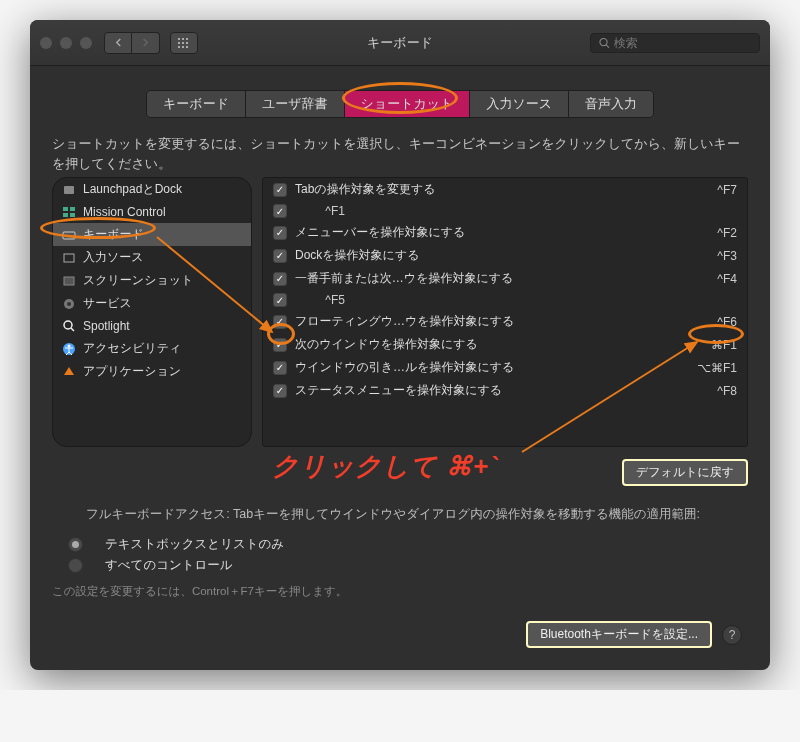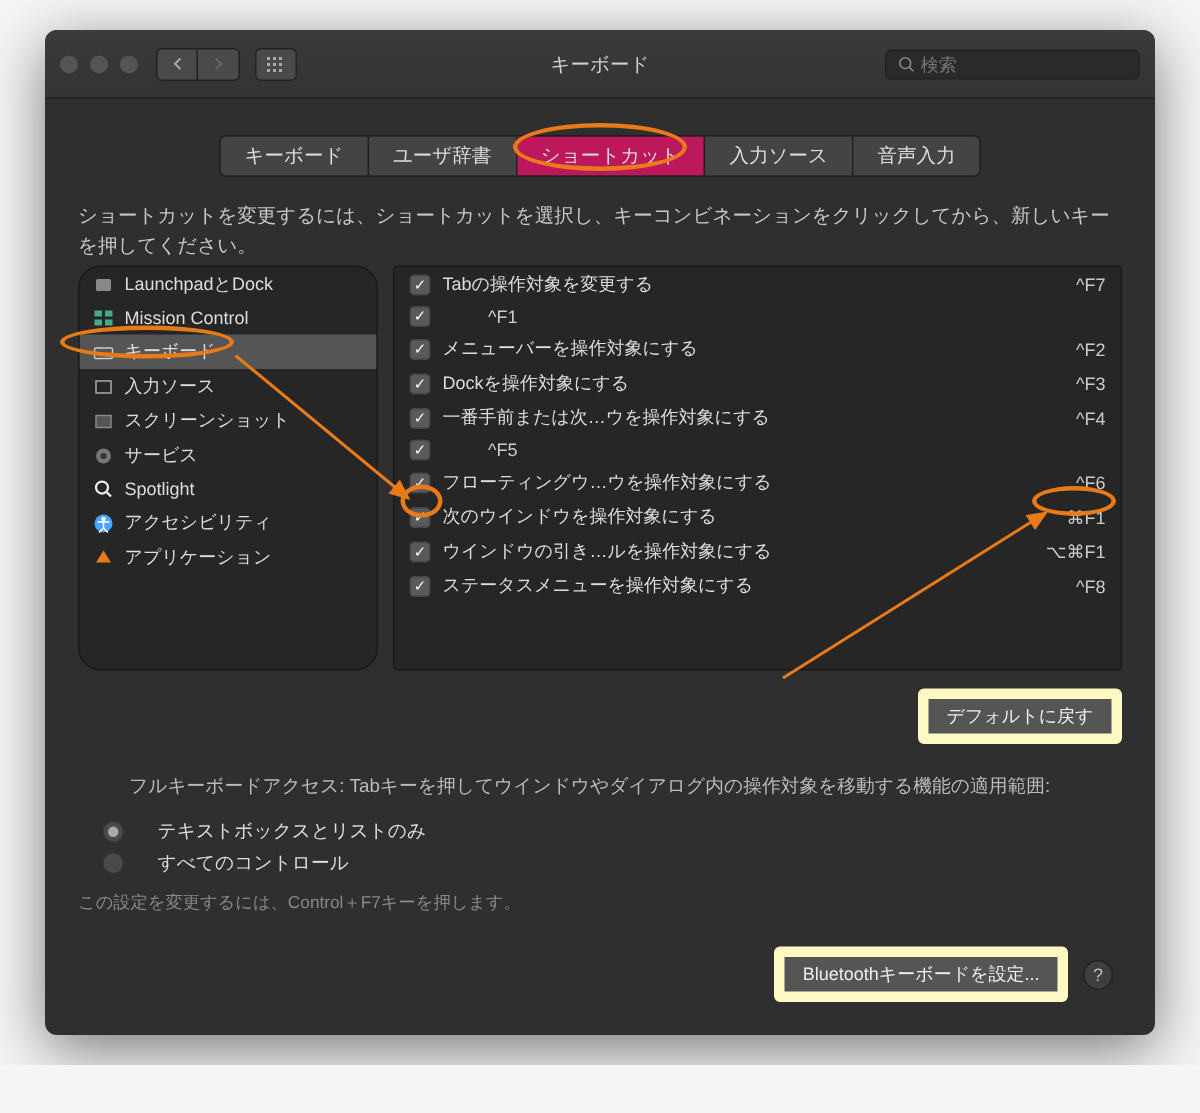--- a/index.html
+++ b/index.html
@@ -114,21 +114,21 @@
     .row .chk {
       width: 14px; height: 14px; border-radius: 3px;
       background: #5a5a5a; border: 1px solid #444;
       display: flex; align-items: center; justify-content: center;
       color: #fff; font-size: 10px;
     }
     .row .lbl { flex: 1; white-space: nowrap; overflow: hidden; text-overflow: ellipsis; }
     .row .key { color: #ccc; font-size: 12px; min-width: 50px; text-align: right; position: relative; }
     .btnrow { display: flex; justify-content: flex-end; margin-bottom: 18px; }
     .pushbtn {
-      background: #555; color: #eee; border: 7px solid #fef9c3;
+      background: #555; color: #eee; border: 2px solid #fef9c3;
       border-radius: 4px; padding: 3px 12px; font-size: 12px;
       cursor: pointer;
     }
     .footer-text { color: #bbb; font-size: 12.5px; line-height: 1.6; margin-bottom: 10px; margin-left: 34px; }
     .radio-group { margin-left: 16px; margin-bottom: 8px; }
     .radio-row {
       display: flex; align-items: center; gap: 22px;
       color: #ddd; font-size: 12.5px; padding: 2px 0;
     }
     .radio {
@@ -373,20 +373,21 @@
         <defs>
             <marker id="ah2" markerWidth="8" markerHeight="8" refX="6" refY="3" orient="auto">
               <path d="M0,0 L7,3 L0,6 Z" fill="#e87a1a"></path>
             </marker>
           </defs>
         <path d="M10 120 L185 10" stroke="#e87a1a" stroke-width="2" fill="none" marker-end="url(#ah2)"></path>
       </svg>
     </div>
 
     <div style="position:relative;">
+      <div class="anno-text" style="top:-10px; left:220px;">クリックして ⌘+`</div>
       <div class="btnrow">
         <button class="pushbtn">デフォルトに戻す</button>
       </div>
     </div>
 
     <div class="footer-text">フルキーボードアクセス: Tabキーを押してウインドウやダイアログ内の操作対象を移動する機能の適用範囲:</div>
     <div class="radio-group" id="radio-group">
         <div class="radio-row">
           <span class="radio checked"></span>
           <span>テキストボックスとリストのみ</span>

